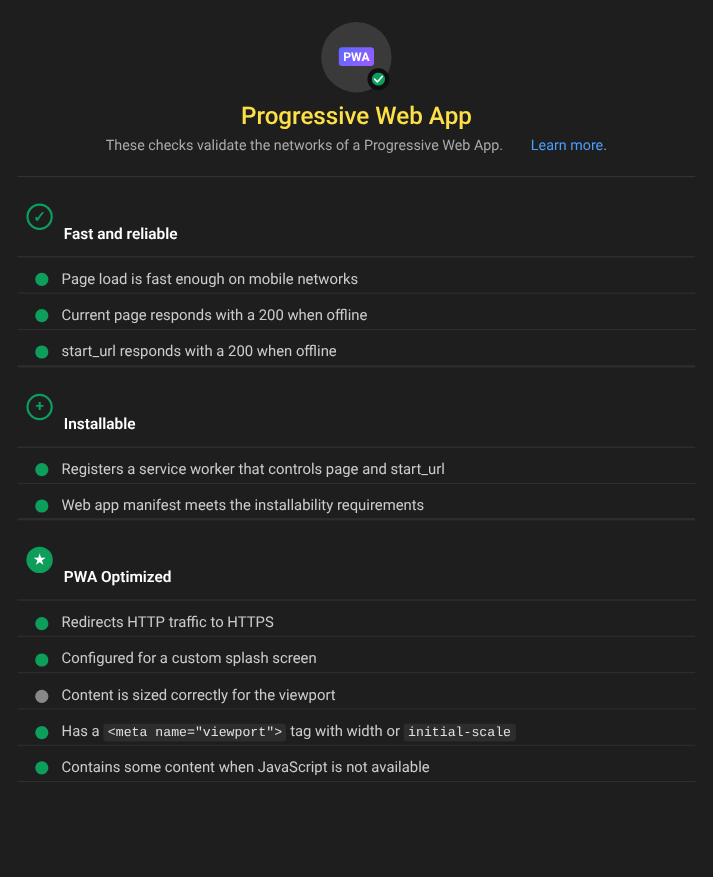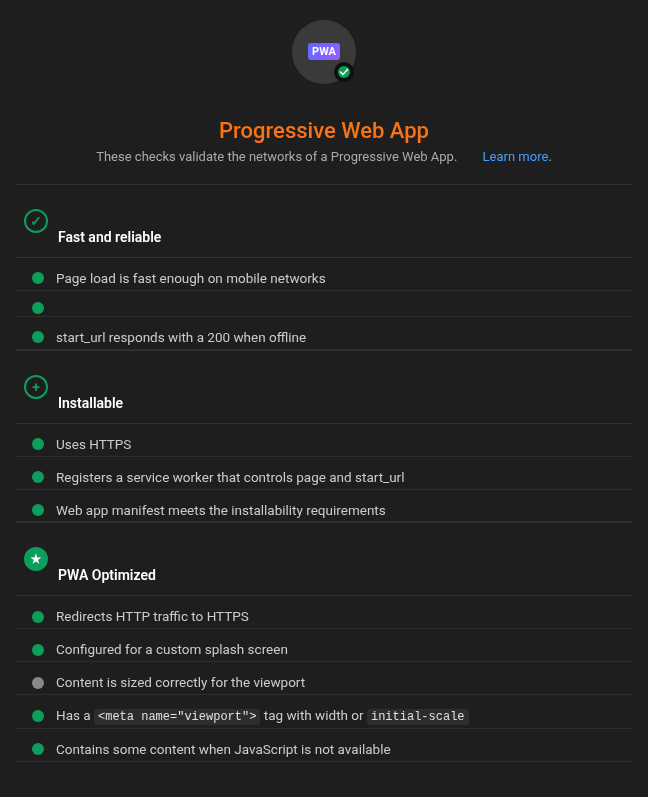--- a/index.html
+++ b/index.html
@@ -64,23 +64,22 @@
     .pwa-icon-inner {
       display: flex;
       flex-direction: column;
       align-items: center;
       justify-content: center;
     }
 
     .page-title {
       font-size: 22px;
       font-weight: 500;
-      color: #f97316;
+      color: #fde047;
       margin-bottom: 6px;
-      margin-top: 24px;
     }
 
     .page-subtitle {
       font-size: 13px;
       color: #aaaaaa;
       text-align: center;
     }
 
     .page-subtitle a {
       color: #4a9eff;
@@ -188,36 +187,33 @@
   <div class="section-header">
     <div class="section-icon">✓</div>
     <span class="section-title">Fast and reliable</span>
   </div>
   <div class="check-item">
     <div class="check-dot green"></div>
     <span class="check-text">Page load is fast enough on mobile networks</span>
   </div>
   <div class="check-item">
     <div class="check-dot green"></div>
+    <span class="check-text">Current page responds with a 200 when offline</span>
   </div>
   <div class="check-item">
     <div class="check-dot green"></div>
     <span class="check-text">start_url responds with a 200 when offline</span>
   </div>
 
   <div class="section-header">
     <div class="section-icon">+</div>
     <span class="section-title">Installable</span>
   </div>
   <div class="check-item">
     <div class="check-dot green"></div>
-    <span class="check-text">Uses HTTPS</span>
-  </div>
-  <div class="check-item">
-    <div class="check-dot green"></div>
     <span class="check-text">Registers a service worker that controls page and start_url</span>
   </div>
   <div class="check-item">
     <div class="check-dot green"></div>
     <span class="check-text">Web app manifest meets the installability requirements</span>
   </div>
 
   <div class="section-header">
     <div class="section-icon star">★</div>
     <span class="section-title">PWA Optimized</span>

